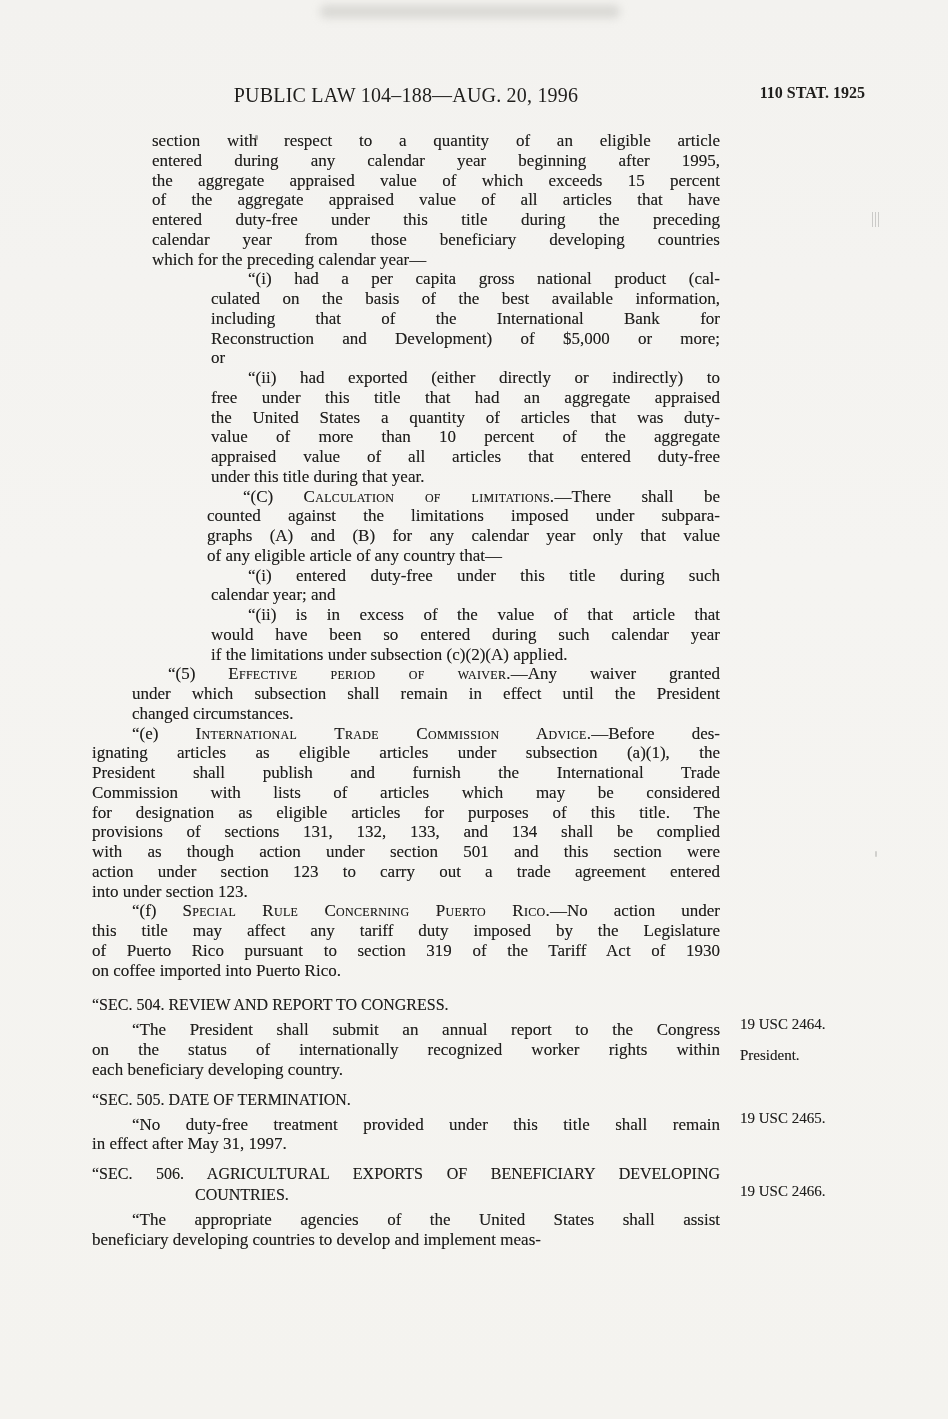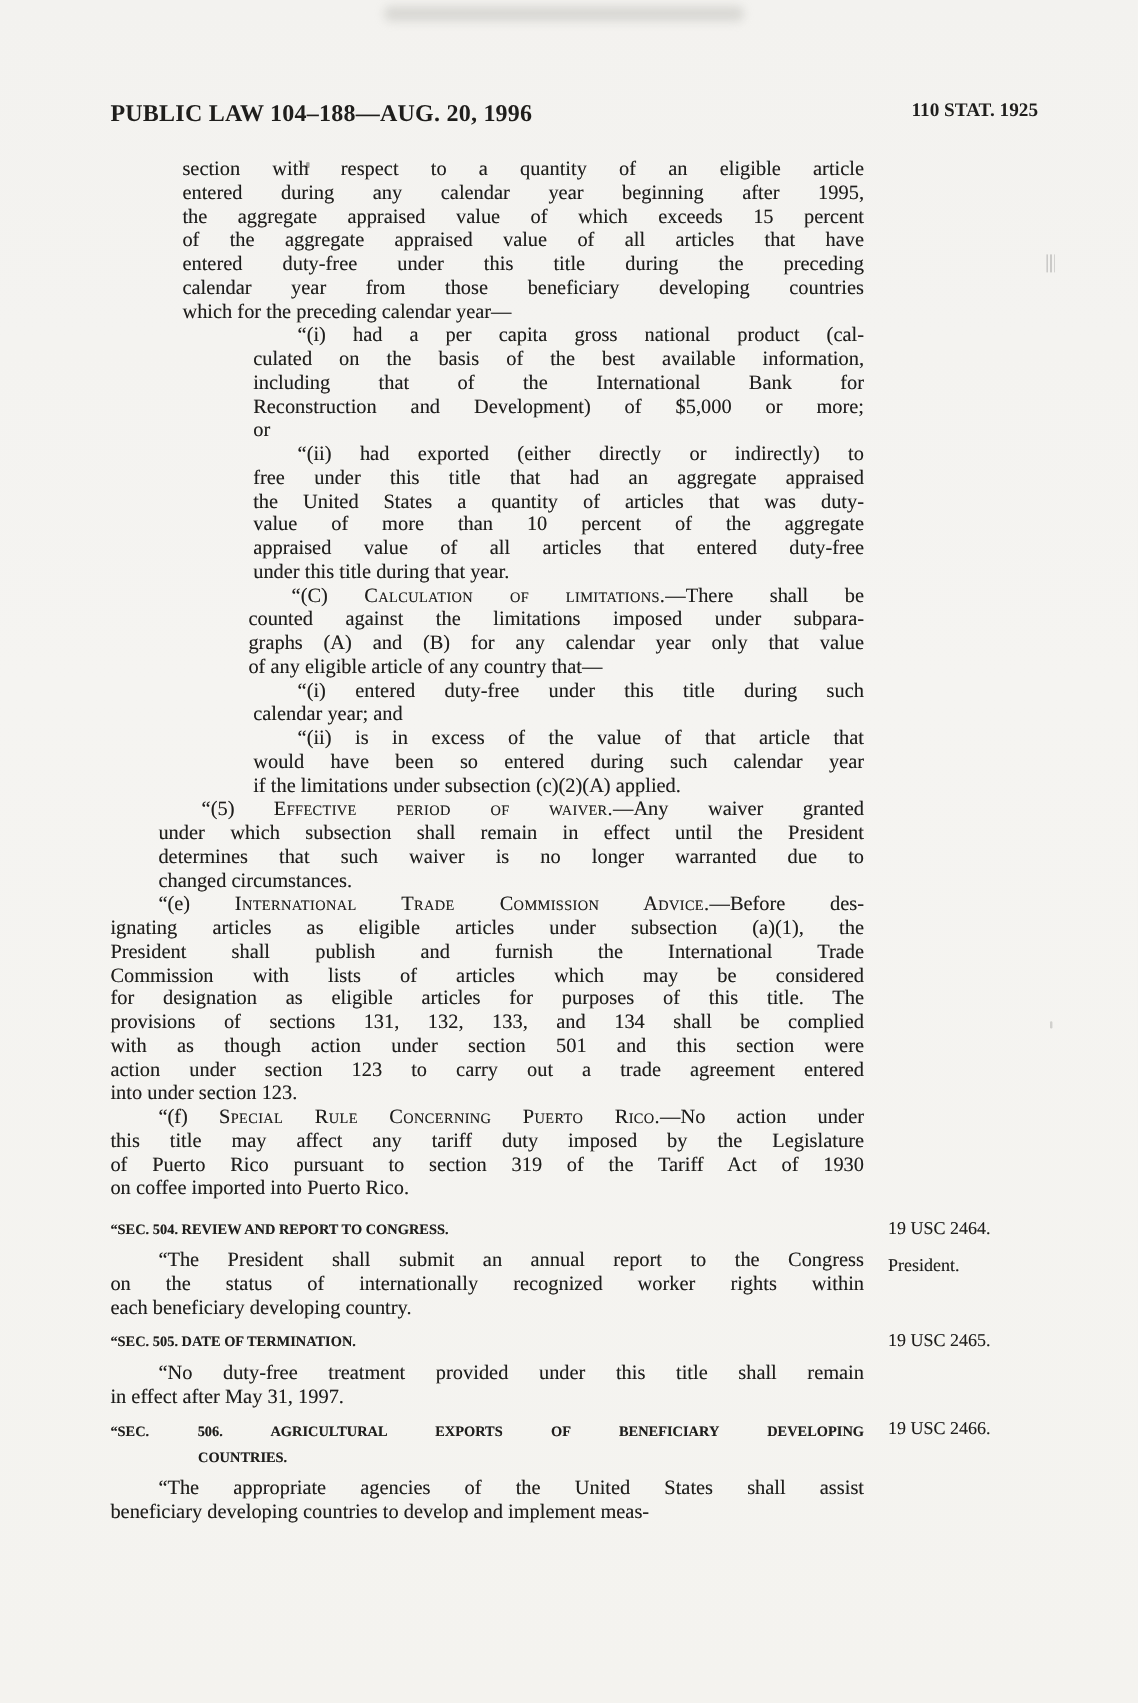--- a/index.html
+++ b/index.html
@@ -3,36 +3,36 @@
 <meta charset="utf-8">
 <style>
   html,body{margin:0;padding:0}
   body{
     width:948px;height:1419px;overflow:hidden;position:relative;
     background:#f4f3f0;
     font-family:"Liberation Serif","DejaVu Serif",serif;
     color:#1f1e1c;
   }
   .page{position:absolute;inset:0;background:linear-gradient(180deg,#f3f2ef 0%,#f5f4f1 40%,#f4f3ef 100%)}
-  .hdr-law{position:absolute;top:84px;left:92px;width:628px;text-align:left;
-    font-weight:700;font-size:20px;letter-spacing:.2px;white-space:nowrap}
+  .hdr-law{position:absolute;top:84px;left:92px;width:628px;text-align:center;
+    font-weight:400;font-size:20px;letter-spacing:.2px;white-space:nowrap}
   .hdr-stat{position:absolute;top:84px;right:83px;font-weight:700;font-size:16px;white-space:nowrap}
   .col{position:absolute;top:131px;left:92px;width:628px;font-size:17px;line-height:19.75px;
     text-shadow:0 0 .5px rgba(25,25,25,.45)}
   .ln{text-align:justify;text-align-last:justify}
   .blk .ln:last-child{text-align-last:left}
   .blk .ln:first-child{text-indent:var(--fi,0px)}
   .l0{--fi:40px}
   .l1{margin-left:40px;--fi:36px}
   .l2{margin-left:115px;--fi:36px}
   .l2c{margin-left:60px;--fi:0px}
   .l3{margin-left:119px;--fi:37px}
   .sc{font-variant:small-caps;letter-spacing:.3px}
-  .hd{font-weight:700;font-size:12px;line-height:21px;margin:14px 0 5px}
-  .hd .ln:nth-child(2){margin-left:73px}
+  .hd{font-weight:400;font-size:16px;line-height:21px;margin:14px 0 5px}
+  .hd .ln:nth-child(2){margin-left:103px}
   .hd.tight{margin-top:9px}
   .notes{position:absolute;left:740px;top:0;width:180px;font-size:15px;line-height:18px;
     text-shadow:0 0 .4px rgba(25,25,25,.4)}
   .note{position:absolute;left:0;white-space:nowrap}
   
   .smudge{position:absolute;left:320px;top:5px;width:300px;height:13px;
     background:rgba(175,175,172,.38);filter:blur(4px);border-radius:6px}
   .tick{position:absolute;left:872px;top:212px;width:7px;height:15px;opacity:.45;filter:blur(.4px);
     background:repeating-linear-gradient(90deg,#9a9a98 0 1.5px,transparent 1.5px 3px)}
   .speck1{position:absolute;left:255px;top:135px;width:3px;height:5px;background:#6f6f6d;opacity:.6;border-radius:1px}
@@ -87,21 +87,20 @@
         <div class="ln">calendar year; and</div>
       </div>
     <div class="blk l3">
         <div class="ln">“(ii) is in excess of the value of that article that</div>
         <div class="ln">would have been so entered during such calendar year</div>
         <div class="ln">if the limitations under subsection (c)(2)(A) applied.</div>
       </div>
     <div class="blk l1">
         <div class="ln"><span>“(5) </span><span class="sc">Effective period of waiver.</span><span>—Any waiver granted</span></div>
         <div class="ln">under which subsection shall remain in effect until the President</div>
-        <div class="ln">determines that such waiver is no longer warranted due to</div>
         <div class="ln">changed circumstances.</div>
       </div>
     <div class="blk l0">
         <div class="ln"><span>“(e) </span><span class="sc">International Trade Commission Advice.</span><span>—Before des-</span></div>
         <div class="ln">ignating articles as eligible articles under subsection (a)(1), the</div>
         <div class="ln">President shall publish and furnish the International Trade</div>
         <div class="ln">Commission with lists of articles which may be considered</div>
         <div class="ln">for designation as eligible articles for purposes of this title. The</div>
         <div class="ln">provisions of sections 131, 132, 133, and 134 shall be complied</div>
         <div class="ln">with as though action under section 501 and this section were</div>

